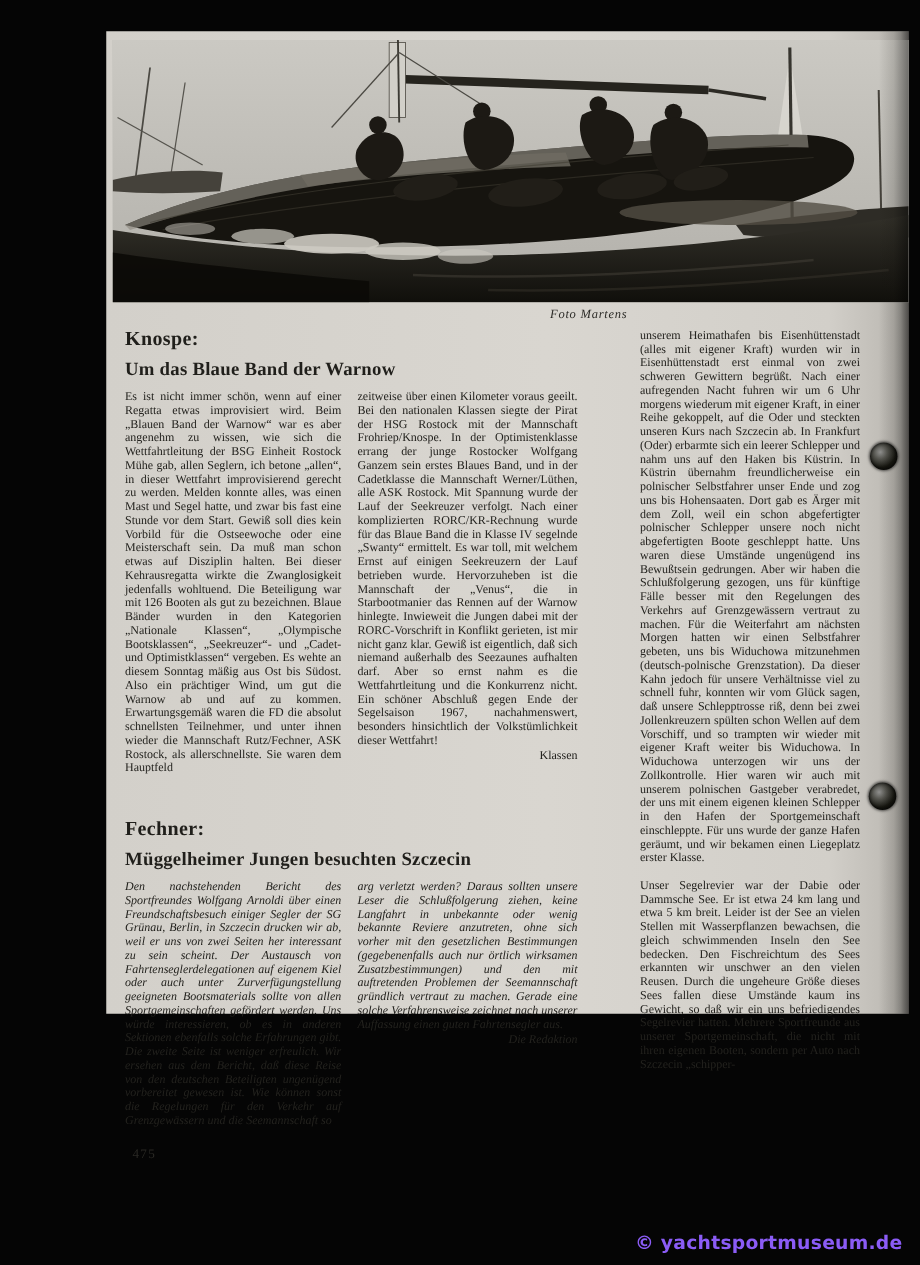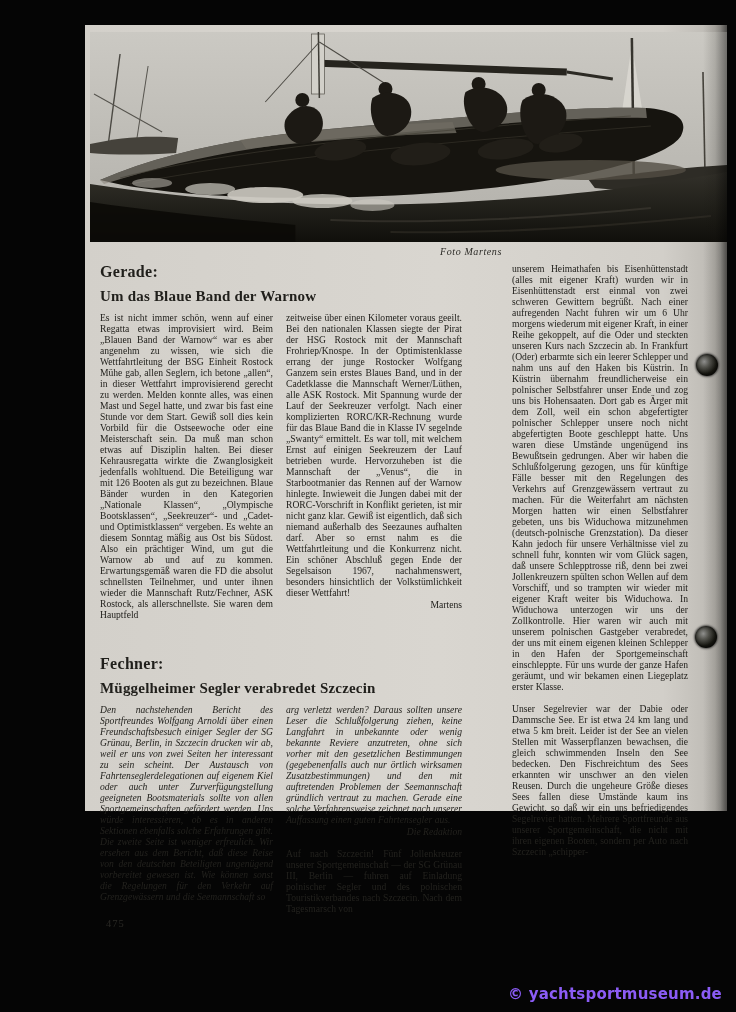--- a/index.html
+++ b/index.html
@@ -131,37 +131,36 @@
         <ellipse cx="120" cy="157" rx="25" ry="6" opacity="0.7"></ellipse>
         <ellipse cx="282" cy="173" rx="22" ry="6" opacity="0.6"></ellipse>
         <ellipse cx="62" cy="151" rx="20" ry="5" opacity="0.5"></ellipse>
       </g>
     </svg>
   </div>
 
   <div class="caption">Foto Martens</div>
 
   <section>
-    <div class="kicker" id="r-kicker">Gerade:</div>
+    <div class="kicker" id="r-kicker">Knospe:</div>
     <h1 class="headline" id="b-h1r" style="position:absolute;left:15px;top:263px;">Um das Blaue Band der Warnow</h1>
     <div class="btxt" id="r-col1">Es ist nicht immer schön, wenn auf einer Regatta etwas improvisiert wird. Beim „Blauen Band der Warnow“ war es aber angenehm zu wissen, wie sich die Wettfahrtleitung der BSG Einheit Rostock Mühe gab, allen Seglern, ich betone „allen“, in dieser Wettfahrt improvisierend gerecht zu werden. Melden konnte alles, was einen Mast und Segel hatte, und zwar bis fast eine Stunde vor dem Start. Gewiß soll dies kein Vorbild für die Ostseewoche oder eine Meisterschaft sein. Da muß man schon etwas auf Disziplin halten. Bei dieser Kehrausregatta wirkte die Zwanglosigkeit jedenfalls wohltuend. Die Beteiligung war mit 126 Booten als gut zu bezeichnen. Blaue Bänder wurden in den Kategorien „Nationale Klassen“, „Olympische Bootsklassen“, „Seekreuzer“- und „Cadet- und Optimistklassen“ vergeben. Es wehte an diesem Sonntag mäßig aus Ost bis Südost. Also ein prächtiger Wind, um gut die Warnow ab und auf zu kommen. Erwartungsgemäß waren die FD die absolut schnellsten Teilnehmer, und unter ihnen wieder die Mannschaft Rutz/Fechner, ASK Rostock, als allerschnellste. Sie waren dem Hauptfeld</div>
     <div class="btxt" id="r-col2">
       <span>zeitweise über einen Kilometer voraus geeilt. Bei den nationalen Klassen siegte der Pirat der HSG Rostock mit der Mannschaft Frohriep/Knospe. In der Optimistenklasse errang der junge Rostocker Wolfgang Ganzem sein erstes Blaues Band, und in der Cadetklasse die Mannschaft Werner/Lüthen, alle ASK Rostock. Mit Spannung wurde der Lauf der Seekreuzer verfolgt. Nach einer komplizierten RORC/KR-Rechnung wurde für das Blaue Band die in Klasse IV segelnde „Swanty“ ermittelt. Es war toll, mit welchem Ernst auf einigen Seekreuzern der Lauf betrieben wurde. Hervorzuheben ist die Mannschaft der „Venus“, die in Starbootmanier das Rennen auf der Warnow hinlegte. Inwieweit die Jungen dabei mit der RORC-Vorschrift in Konflikt gerieten, ist mir nicht ganz klar. Gewiß ist eigentlich, daß sich niemand außerhalb des Seezaunes aufhalten darf. Aber so ernst nahm es die Wettfahrtleitung und die Konkurrenz nicht. Ein schöner Abschluß gegen Ende der Segelsaison 1967, nachahmenswert, besonders hinsichtlich der Volkstümlichkeit dieser Wettfahrt!</span>
-      <div class="byline">Martens</div>
+      <div class="byline">Klassen</div>
     </div>
   </section>
 
   <section>
     <div class="kicker" id="b-kicker">Fechner:</div>
-    <h1 class="headline" id="b-headline">Müggelheimer Segler verabredet Szczecin</h1>
+    <h1 class="headline" id="b-headline">Müggelheimer Jungen besuchten Szczecin</h1>
     <div class="btxt" id="b-col1">Den nachstehenden Bericht des Sportfreundes Wolfgang Arnoldi über einen Freundschaftsbesuch einiger Segler der SG Grünau, Berlin, in Szczecin drucken wir ab, weil er uns von zwei Seiten her interessant zu sein scheint. Der Austausch von Fahrtenseglerdelegationen auf eigenem Kiel oder auch unter Zurverfügungstellung geeigneten Bootsmaterials sollte von allen Sportgemeinschaften gefördert werden. Uns würde interessieren, ob es in anderen Sektionen ebenfalls solche Erfahrungen gibt. Die zweite Seite ist weniger erfreulich. Wir ersehen aus dem Bericht, daß diese Reise von den deutschen Beteiligten ungenügend vorbereitet gewesen ist. Wie können sonst die Regelungen für den Verkehr auf Grenzgewässern und die Seemannschaft so</div>
     <div class="btxt" id="b-col2">
       <span>arg verletzt werden? Daraus sollten unsere Leser die Schlußfolgerung ziehen, keine Langfahrt in unbekannte oder wenig bekannte Reviere anzutreten, ohne sich vorher mit den gesetzlichen Bestimmungen (gegebenenfalls auch nur örtlich wirksamen Zusatzbestimmungen) und den mit auftretenden Problemen der Seemannschaft gründlich vertraut zu machen. Gerade eine solche Verfahrensweise zeichnet nach unserer Auffassung einen guten Fahrtensegler aus.</span>
       <div class="attribution">Die Redaktion</div>
-      <div class="roman-follow">Auf nach Szczecin! Fünf Jollenkreuzer unserer Sportgemeinschaft — der SG Grünau III, Berlin — fuhren auf Einladung polnischer Segler und des polnischen Touristikverbandes nach Szczecin. Nach dem Tagesmarsch von</div>
     </div>
   </section>
 
   <div class="btxt" id="col3">
     <div>unserem Heimathafen bis Eisenhüttenstadt (alles mit eigener Kraft) wurden wir in Eisenhüttenstadt erst einmal von zwei schweren Gewittern begrüßt. Nach einer aufregenden Nacht fuhren wir um 6 Uhr morgens wiederum mit eigener Kraft, in einer Reihe gekoppelt, auf die Oder und steckten unseren Kurs nach Szczecin ab. In Frankfurt (Oder) erbarmte sich ein leerer Schlepper und nahm uns auf den Haken bis Küstrin. In Küstrin übernahm freundlicherweise ein polnischer Selbstfahrer unser Ende und zog uns bis Hohensaaten. Dort gab es Ärger mit dem Zoll, weil ein schon abgefertigter polnischer Schlepper unsere noch nicht abgefertigten Boote geschleppt hatte. Uns waren diese Umstände ungenügend ins Bewußtsein gedrungen. Aber wir haben die Schlußfolgerung gezogen, uns für künftige Fälle besser mit den Regelungen des Verkehrs auf Grenzgewässern vertraut zu machen. Für die Weiterfahrt am nächsten Morgen hatten wir einen Selbstfahrer gebeten, uns bis Widuchowa mitzunehmen (deutsch-polnische Grenzstation). Da dieser Kahn jedoch für unsere Verhältnisse viel zu schnell fuhr, konnten wir vom Glück sagen, daß unsere Schlepptrosse riß, denn bei zwei Jollenkreuzern spülten schon Wellen auf dem Vorschiff, und so trampten wir wieder mit eigener Kraft weiter bis Widuchowa. In Widuchowa unterzogen wir uns der Zollkontrolle. Hier waren wir auch mit unserem polnischen Gastgeber verabredet, der uns mit einem eigenen kleinen Schlepper in den Hafen der Sportgemeinschaft einschleppte. Für uns wurde der ganze Hafen geräumt, und wir bekamen einen Liegeplatz erster Klasse.</div>
     <div class="para2">Unser Segelrevier war der Dabie oder Dammsche See. Er ist etwa 24 km lang und etwa 5 km breit. Leider ist der See an vielen Stellen mit Wasserpflanzen bewachsen, die gleich schwimmenden Inseln den See bedecken. Den Fischreichtum des Sees erkannten wir unschwer an den vielen Reusen. Durch die ungeheure Größe dieses Sees fallen diese Umstände kaum ins Gewicht, so daß wir ein uns befriedigendes Segelrevier hatten. Mehrere Sportfreunde aus unserer Sportgemeinschaft, die nicht mit ihren eigenen Booten, sondern per Auto nach Szczecin „schipper-</div>
   </div>
 
   <div class="page-number">475</div>
 

